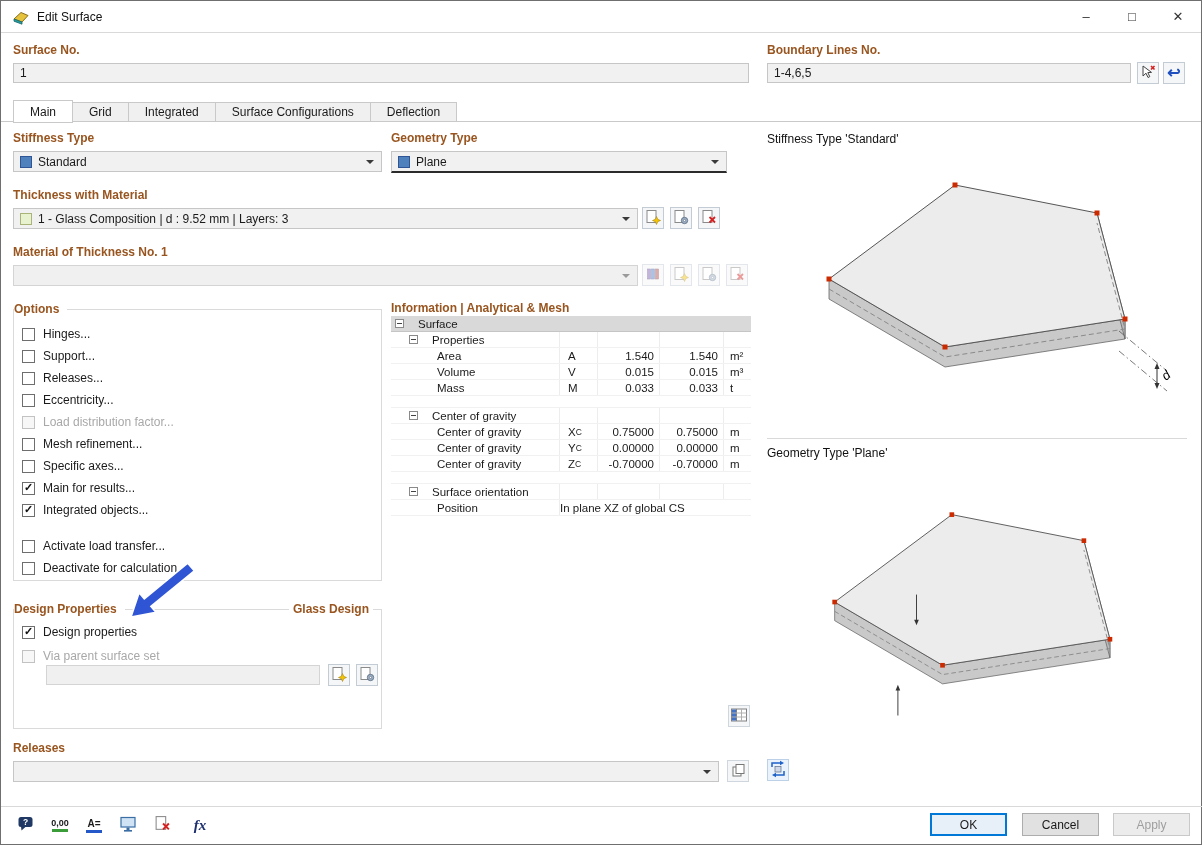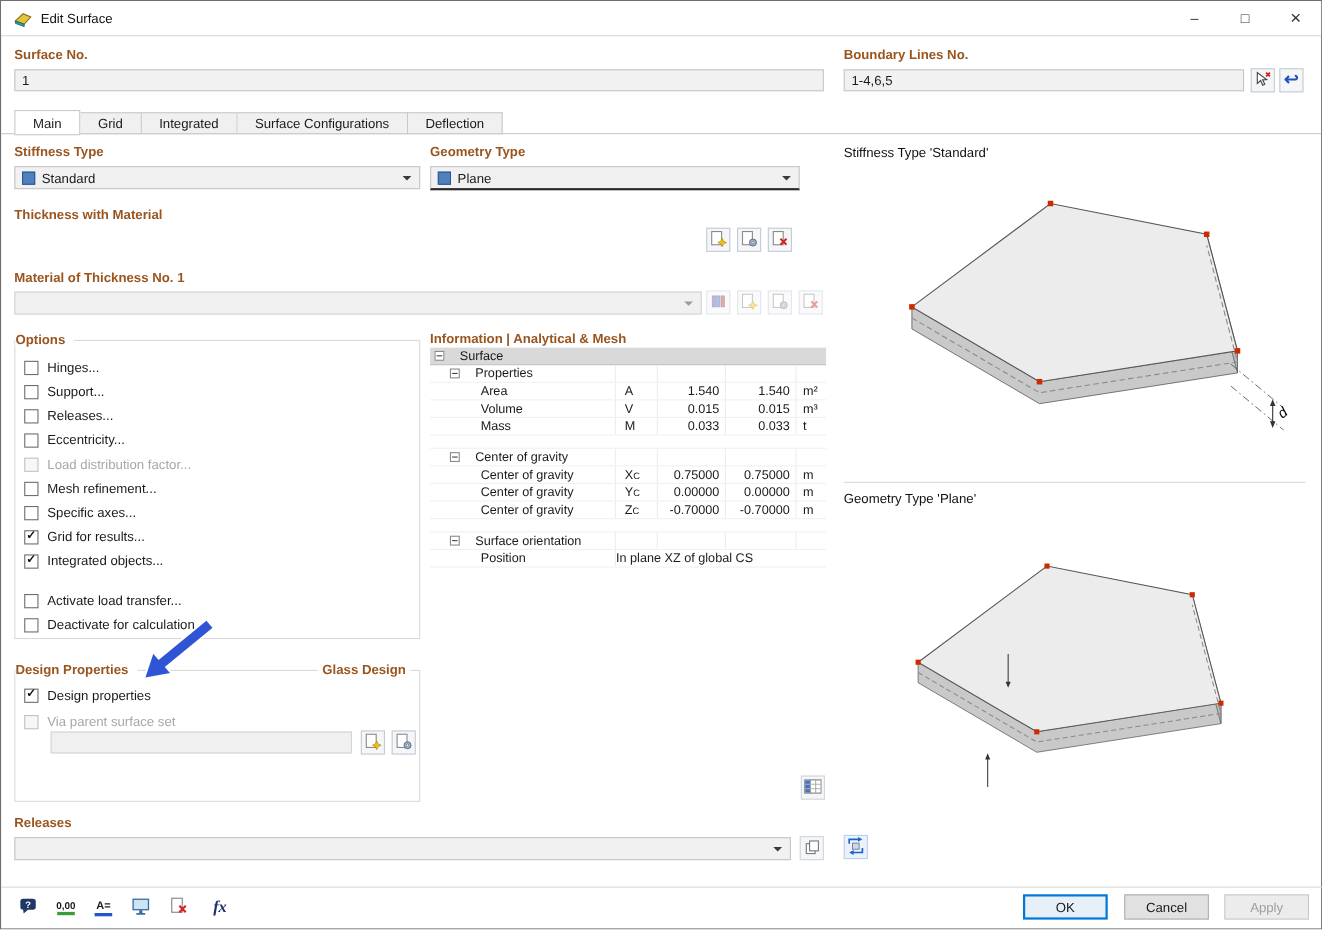--- a/index.html
+++ b/index.html
@@ -160,20 +160,25 @@
   </div>
 
   <span class="lbl" style="left:390px; top:130px;">Geometry Type</span>
   <div class="combo focused" style="left:390px; top:150px; width:336px; height:22px;">
     <span class="swatch"></span>
     <span>Plane</span>
     <span class="chev"></span>
   </div>
 
   <span class="lbl" style="left:12px; top:187px;">Thickness with Material</span>
+  <div class="combo" style="left:12px; top:207px; width:625px; height:21px;">
+    <span class="swatch glass"></span>
+    <span>1 - Glass Composition | d : 9.52 mm | Layers: 3</span>
+    <span class="chev"></span>
+  </div>
   <div class="ibtn" style="left:641px; top:206px;">
     <span>
       <svg width="16" height="16" viewBox="0 0 16 16">
         <rect x="2" y="1.5" width="9" height="12" fill="#fff" stroke="#8a8a8a"></rect>
         <polygon points="11.5,7.5 12.7,10.3 15.5,11.5 12.7,12.7 11.5,15.5 10.3,12.7 7.5,11.5 10.3,10.3" fill="#f5c400" stroke="#a8851a" stroke-width="0.6"></polygon>
       </svg>
     </span>
   </div>
   <div class="ibtn" style="left:669px; top:206px;">
     <span>
@@ -261,21 +266,21 @@
     <div class="cbrow" style="top:126px;">
       <span class="cb"></span>
         <span class="cblabel">Mesh refinement...</span>
       </div>
     <div class="cbrow" style="top:148px;">
       <span class="cb"></span>
         <span class="cblabel">Specific axes...</span>
       </div>
     <div class="cbrow checked" style="top:170px;">
       <span class="cb"></span>
-        <span class="cblabel">Grid for results...</span>
+        <span class="cblabel">Main for results...</span>
       </div>
     <div class="cbrow checked" style="top:192px;">
       <span class="cb"></span>
         <span class="cblabel">Integrated objects...</span>
       </div>
     <div class="cbrow" style="top:228px;">
       <span class="cb"></span>
         <span class="cblabel">Activate load transfer...</span>
       </div>
     <div class="cbrow" style="top:250px;">

